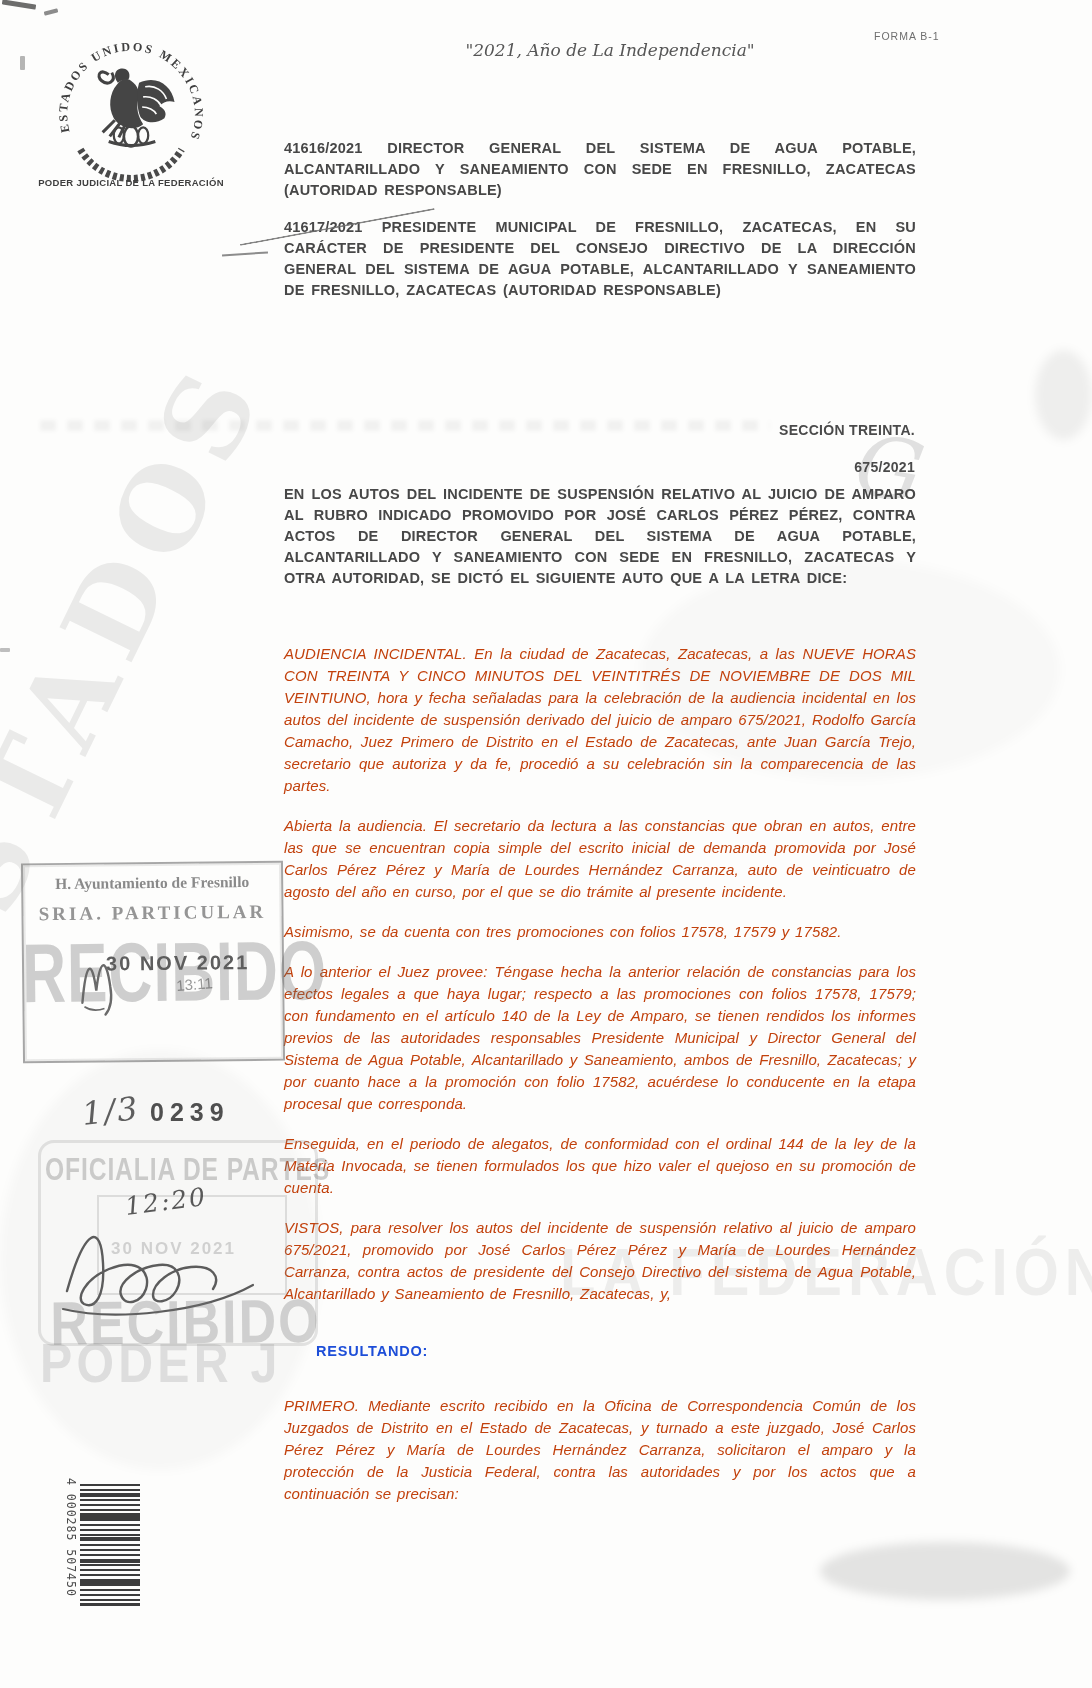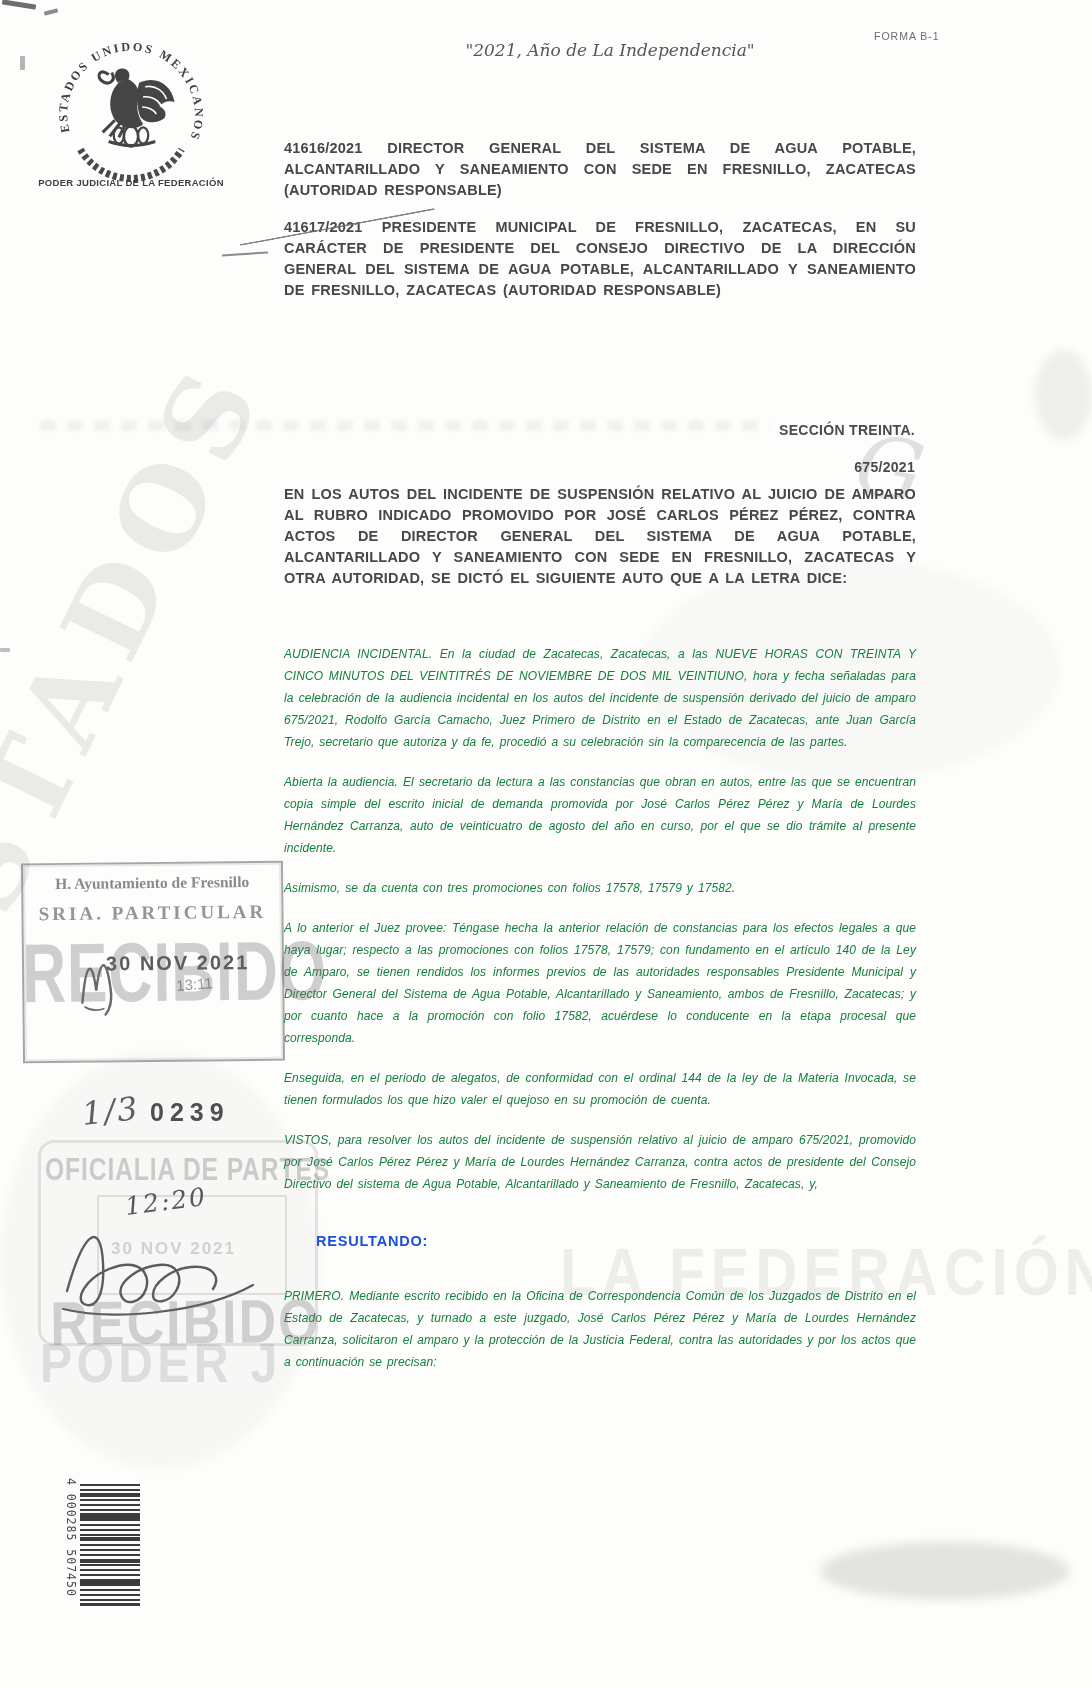--- a/index.html
+++ b/index.html
@@ -30,23 +30,23 @@
     color:#474747;margin:0 0 16px 0;
   }
   .case-line{right:177px;text-align:right;font-weight:bold;font-size:14px;color:#4a4a4a;letter-spacing:.3px;}
   .intro{
     left:284px;top:484px;width:632px;
     font-size:14.5px;font-weight:bold;line-height:21px;
     text-align:justify;letter-spacing:.2px;word-spacing:2.5px;color:#474747;
   }
   .bodyflow{left:284px;top:643px;width:632px;}
   .body-par{
-    font-style:italic;font-size:12px;line-height:22px;
+    font-style:italic;font-size:15px;line-height:22px;
     text-align:justify;letter-spacing:.1px;word-spacing:1.5px;
-    color:#15803d;margin:0 0 18px 0;
+    color:#c2410c;margin:0 0 18px 0;
   }
   .res-heading{
     font-weight:bold;font-size:14.5px;letter-spacing:.8px;
     color:#1d4ed8;margin:38px 0 36px 0;padding-left:32px;
   }
 
   
   .strike-main{left:240px;top:244px;width:198px;height:0;border-top:2.5px solid #6f6f6f;
     transform:rotate(-10.5deg);transform-origin:left center;opacity:.85;border-radius:2px;}
   .strike-dash{left:222px;top:253px;width:46px;height:0;border-top:2.5px solid #6f6f6f;

